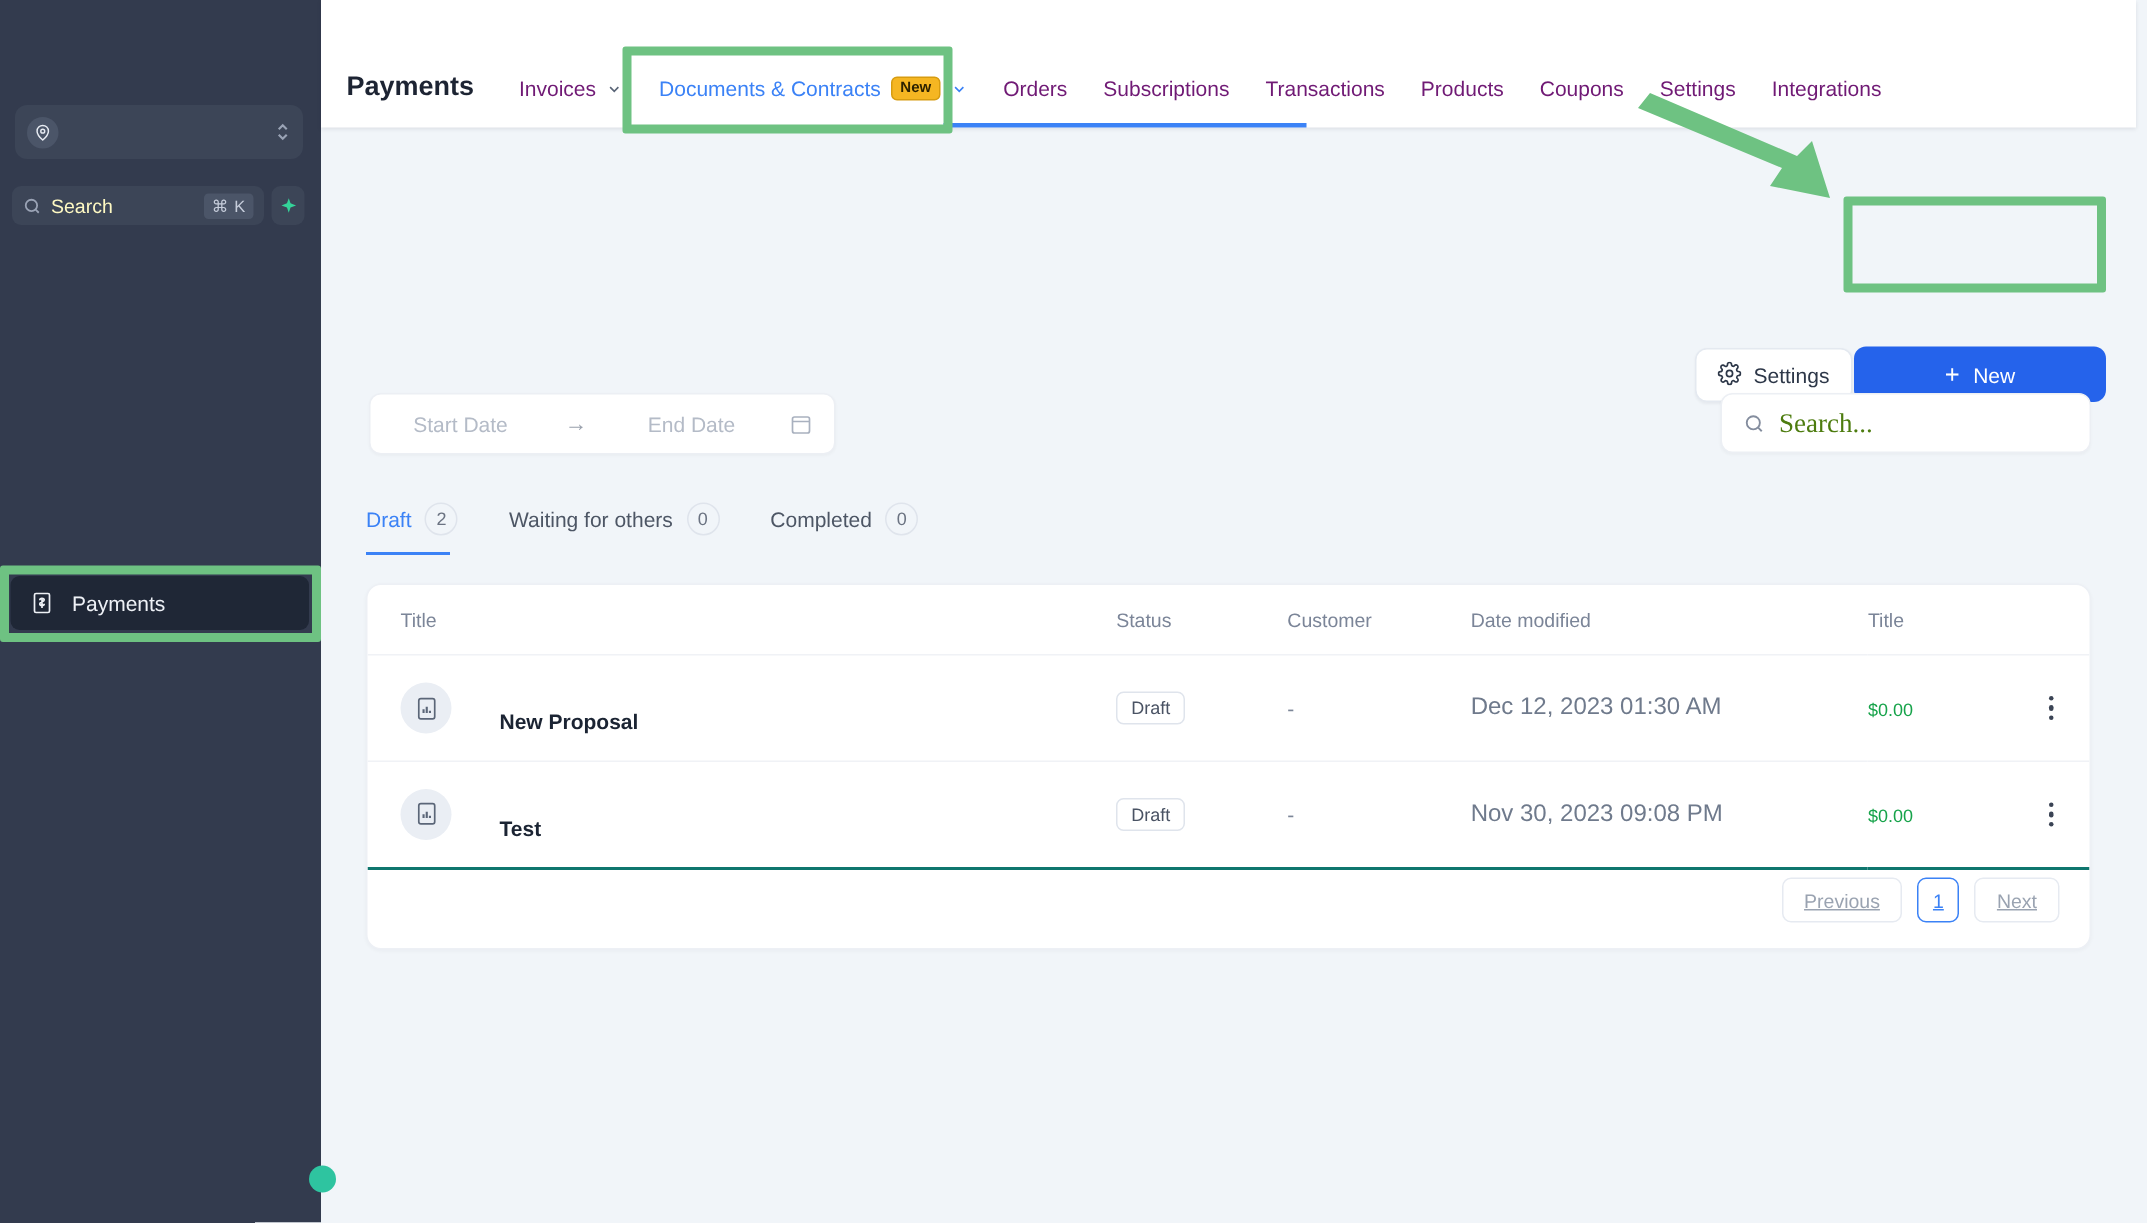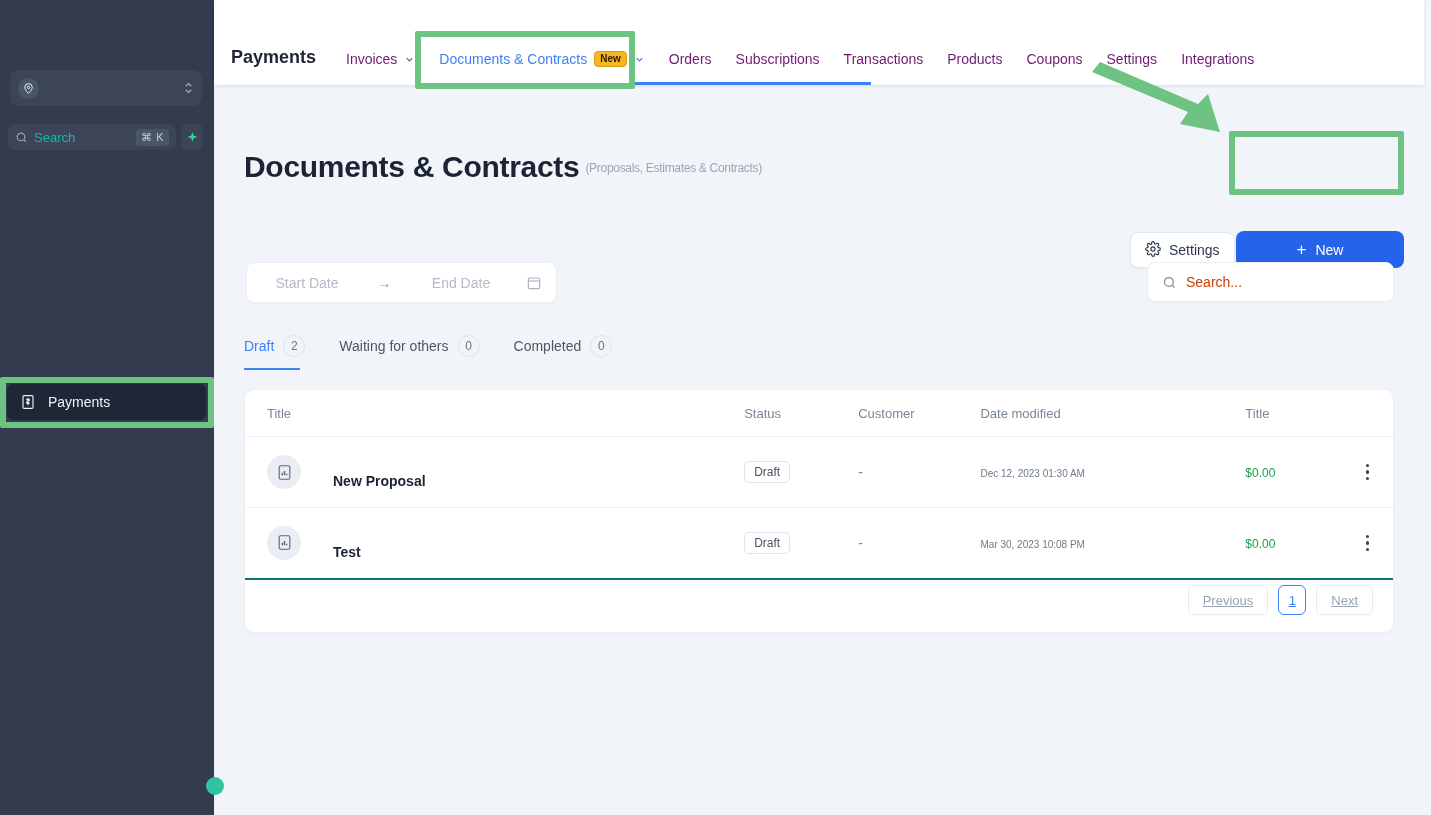--- a/index.html
+++ b/index.html
@@ -37,21 +37,21 @@
 
   .side-search {
     position: absolute; left: 8px; top: 124px;
     width: 168px; height: 26px;
     background: #3c4557;
     border-radius: 6px;
     display: flex; align-items: center; gap: 6px;
     padding: 0 7px;
   }
   .side-search .s-ico { color: #9aa3b5; display:flex; }
-  .side-search .s-ph { color: #14b8a6; font-size: 13px; }
+  .side-search .s-ph { color: #fef9c3; font-size: 13px; }
   .kbd {
     margin-left: auto;
     background: #4b5568; color: #c6cddb;
     font-size: 11px; border-radius: 3px;
     padding: 2px 5px; letter-spacing: .5px;
     font-family: "Liberation Sans", sans-serif;
   }
   .side-ai {
     position: absolute; left: 181px; top: 124px;
     width: 22px; height: 26px;
@@ -163,21 +163,21 @@
 
   .topsearch {
     position: absolute; left: 933px; top: 177px;
     width: 247px; height: 40px;
     background: #fff; border: 1px solid #eceff4; border-radius: 8px;
     display: flex; align-items: center; gap: 9px;
     padding: 0 14px;
     box-shadow: 0 1px 2px rgba(15,23,42,.03);
   }
   .topsearch .ico { color: #848d9e; display:flex; }
-  .topsearch .ph { color: #c2410c; font-size: 14px; }
+  .topsearch .ph { color: #4d7c0f; font-size: 18px; font-family: Liberation Serif, serif; }
 
   .tabs {
     position: absolute; left: 30px; top: 243px;
     display: flex; align-items: center; gap: 34px;
   }
   .tab {
     display: flex; align-items: center; gap: 9px;
     font-size: 14px; color: #4d5665;
     height: 36px;
     position: relative;
@@ -226,21 +226,21 @@
     flex-shrink: 0;
   }
   .title-text { font-size: 14px; color: #1b2433; font-weight: bold; }
   .pill {
     display: inline-flex; align-items: center; justify-content: center;
     border: 1px solid #dfe4ec; border-radius: 5px;
     height: 22px; padding: 0 9px;
     font-size: 12px; color: #4a5364;
   }
   .dash { color: #7c8698; }
-  .date-txt { color: #6f7a8c; font-size: 10px; }
+  .date-txt { color: #6f7a8c; font-size: 16px; }
   .value-txt { color: #16a34a; font-size: 12px; }
   .kebab {
     display: flex; flex-direction: column; align-items: center; gap: 3px;
   }
   .kebab i { width: 3.5px; height: 3.5px; border-radius: 50%; background: #3b4455; display:block; }
 
   .pager {
     position: absolute; right: 20px; bottom: 17px;
     display: flex; align-items: center; gap: 10px;
   }
@@ -360,23 +360,20 @@
       </div>
       <div class="nav-item">
         <span>Integrations</span>
       </div>
     </div>
     <div class="nav-underline"></div>
   </div>
 
   <div class="page">
 
-    <div class="page-title">
-      <span>Documents &amp; Contracts</span><span class="sub">(Proposals, Estimates &amp; Contracts)</span>
-    </div>
 
     <div class="btn-settings">
       <span>
         <svg width="16" height="16" viewBox="0 0 24 24" fill="none" stroke="#2d3748" stroke-width="1.7">
           <circle cx="12" cy="12" r="3.1"></circle>
           <path d="M19.4 15a1.6 1.6 0 00.3 1.8l.1.1a2 2 0 11-2.8 2.8l-.1-.1a1.6 1.6 0 00-1.8-.3 1.6 1.6 0 00-1 1.5v.2a2 2 0 11-4 0v-.1a1.6 1.6 0 00-1-1.5 1.6 1.6 0 00-1.8.3l-.1.1a2 2 0 11-2.8-2.8l.1-.1a1.6 1.6 0 00.3-1.8 1.6 1.6 0 00-1.5-1H3a2 2 0 110-4h.1a1.6 1.6 0 001.5-1 1.6 1.6 0 00-.3-1.8l-.1-.1a2 2 0 112.8-2.8l.1.1a1.6 1.6 0 001.8.3H9a1.6 1.6 0 001-1.5V3a2 2 0 114 0v.1a1.6 1.6 0 001 1.5 1.6 1.6 0 001.8-.3l.1-.1a2 2 0 112.8 2.8l-.1.1a1.6 1.6 0 00-.3 1.8V9a1.6 1.6 0 001.5 1h.2a2 2 0 110 4h-.1a1.6 1.6 0 00-1.5 1z"></path>
         </svg>
       </span>
       <span>Settings</span>
     </div>
@@ -480,21 +477,21 @@
                 <span class="title-text">Test</span>
               </div>
             </td>
             <td class="c-status">
               <span class="pill">Draft</span>
             </td>
             <td class="c-cust">
               <span class="dash">-</span>
             </td>
             <td class="c-date">
-              <span class="date-txt">Mar 30, 2023 10:08 PM</span>
+              <span class="date-txt">Nov 30, 2023 09:08 PM</span>
             </td>
             <td class="c-value">
               <span class="value-txt">$0.00</span>
             </td>
             <td class="c-menu">
               <span class="kebab">
                   <i></i>
                   <i></i>
                   <i></i>
                 </span>

